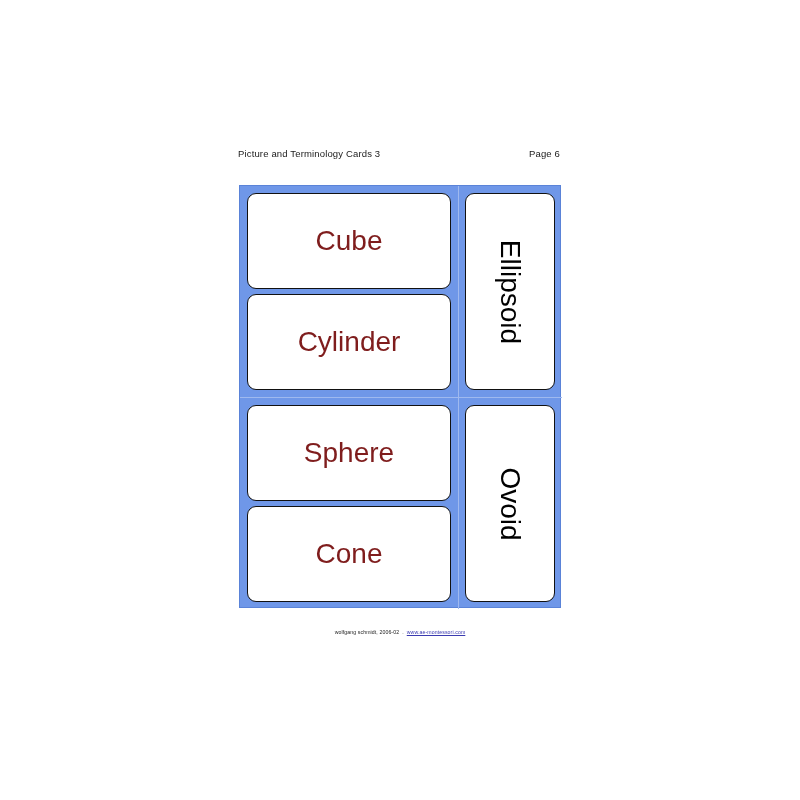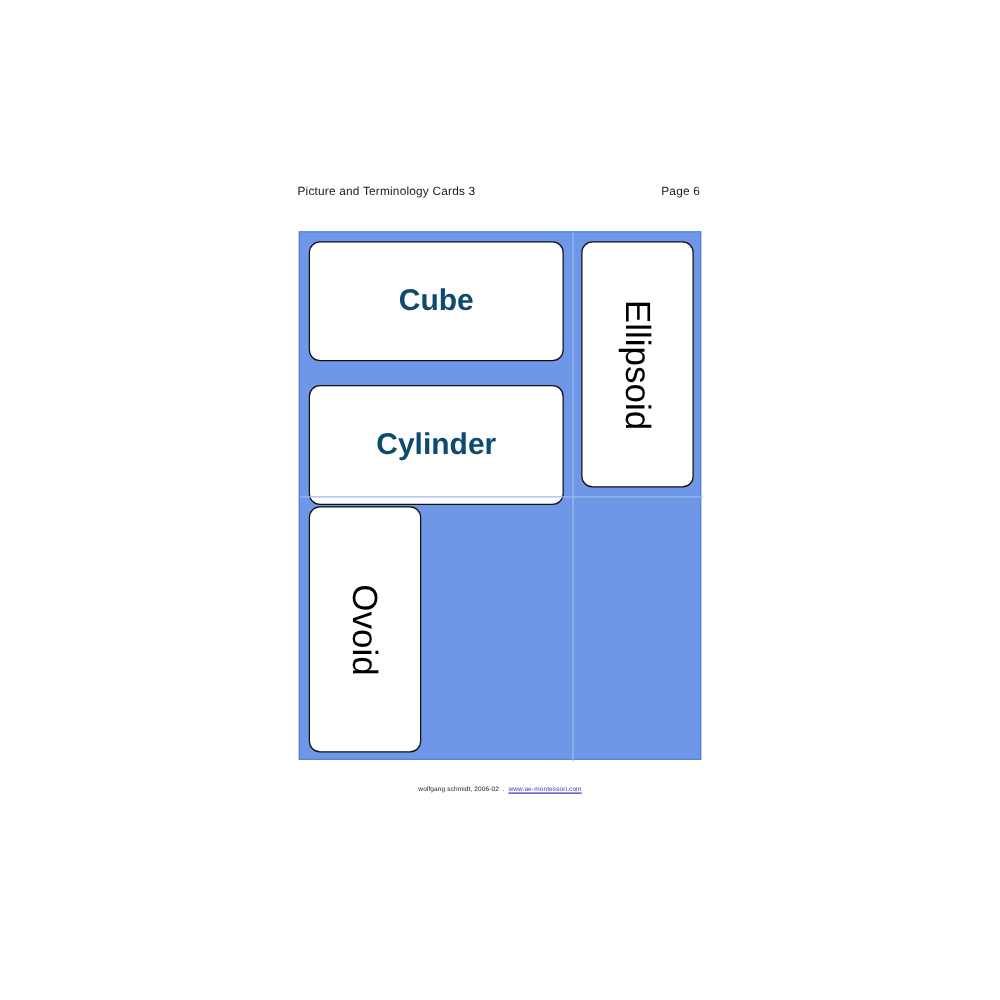--- a/index.html
+++ b/index.html
@@ -118,28 +118,28 @@
     overflow: hidden;
   }
 
   
   .card-h {
     left: 7px;
     width: 204px;
     height: 96px;
   }
   .card-h.slot-1 { top: 7px; }
-  .card-h.slot-2 { top: 108px; margin-top: 14px; }
+  .card-h.slot-2 { top: 108px; }
 
   .card-label {
-    font-size: 24px;
+    font-size: 28px;
     line-height: 1;
-    color: #0c4a6e;
-    white-space: nowrap;
-    font-weight: 700;
+    color: #7f1d1d;
+    white-space: nowrap;
+    font-weight: 400;
   }
 
   
   .card-v {
     left: 7px;
     top: 7px;
     width: 90px;
     height: 197px;
   }
   .card-label-rot {
@@ -197,20 +197,28 @@
         </div>
       </div>
       <div class="col-right">
         <div class="card card-v">
           <span class="card-label-rot">Ellipsoid</span>
         </div>
       </div>
     </div>
 
     <div class="sheet-half bottom">
+      <div class="col-left">
+        <div class="card card-h slot-1">
+          <span class="card-label">Sphere</span>
+        </div>
+        <div class="card card-h slot-2">
+          <span class="card-label">Cone</span>
+        </div>
+      </div>
       <div class="col-right">
         <div class="card card-v">
           <span class="card-label-rot">Ovoid</span>
         </div>
       </div>
     </div>
 
     <div class="half-divider"></div>
     <div class="col-divider"></div>
 

